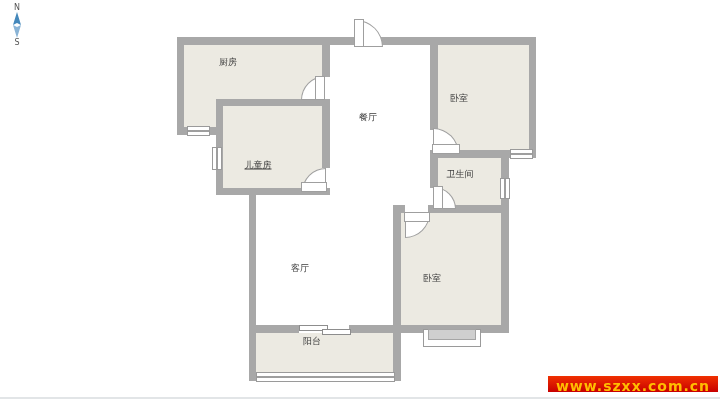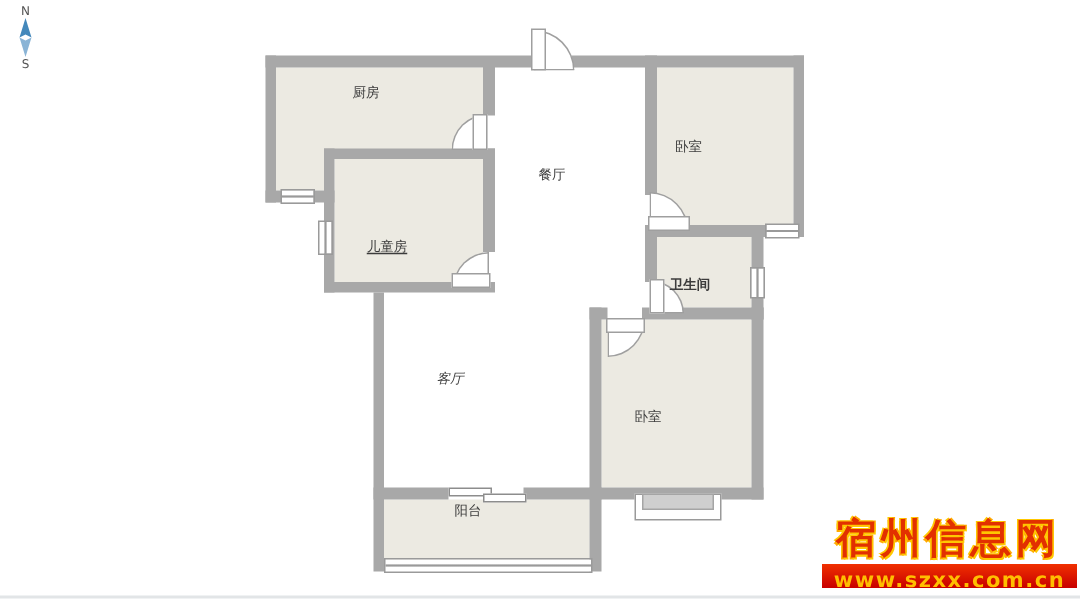--- a/index.html
+++ b/index.html
@@ -123,28 +123,27 @@
   <div class="win-h" style="left:510px;top:149px;width:21px;height:8px;"></div>
   <div class="win-v" style="left:500px;top:178px;width:8px;height:19px;"></div>
   <div class="win-h" style="left:256px;top:372px;width:137px;height:8px;"></div>
 
   <div class="slide" style="left:299px;top:325px;width:27px;height:4px;"></div>
   <div class="slide" style="left:322px;top:329px;width:27px;height:4px;"></div>
 
   <div class="bay-outer" style="left:423px;top:329px;width:56px;height:16px;"></div>
   <div class="bay-inner" style="left:428px;top:329px;width:46px;height:9px;"></div>
 
-  <div class="room-label" style="left:228px;top:62px;margin-left:16px;">厨房</div>
+  <div class="room-label" style="left:228px;top:62px;">厨房</div>
   <div class="room-label" style="left:368px;top:97px;margin-top:20px;">餐厅</div>
   <div class="room-label" style="left:459px;top:98px;">卧室</div>
   <div class="room-label" style="left:258px;top:165px;text-decoration:underline;">儿童房</div>
-  <div class="room-label" style="left:460px;top:190px;font-weight:bold;">卫生间</div>
-  <div class="room-label" style="left:300px;top:253px;font-style:italic;">客厅</div>
+  <div class="room-label" style="left:460px;top:174px;">卫生间</div>
+  <div class="room-label" style="left:300px;top:268px;">客厅</div>
   <div class="room-label" style="left:432px;top:278px;">卧室</div>
   <div class="room-label" style="left:312px;top:341px;">阳台</div>
 
-  <div class="wm-name">宿州信息网</div>
   <div class="wm-banner">
     <span>www.szxx.com.cn</span>
   </div>
 
   <div class="bottom-line"></div>
 </div>
 
 </body></html>

